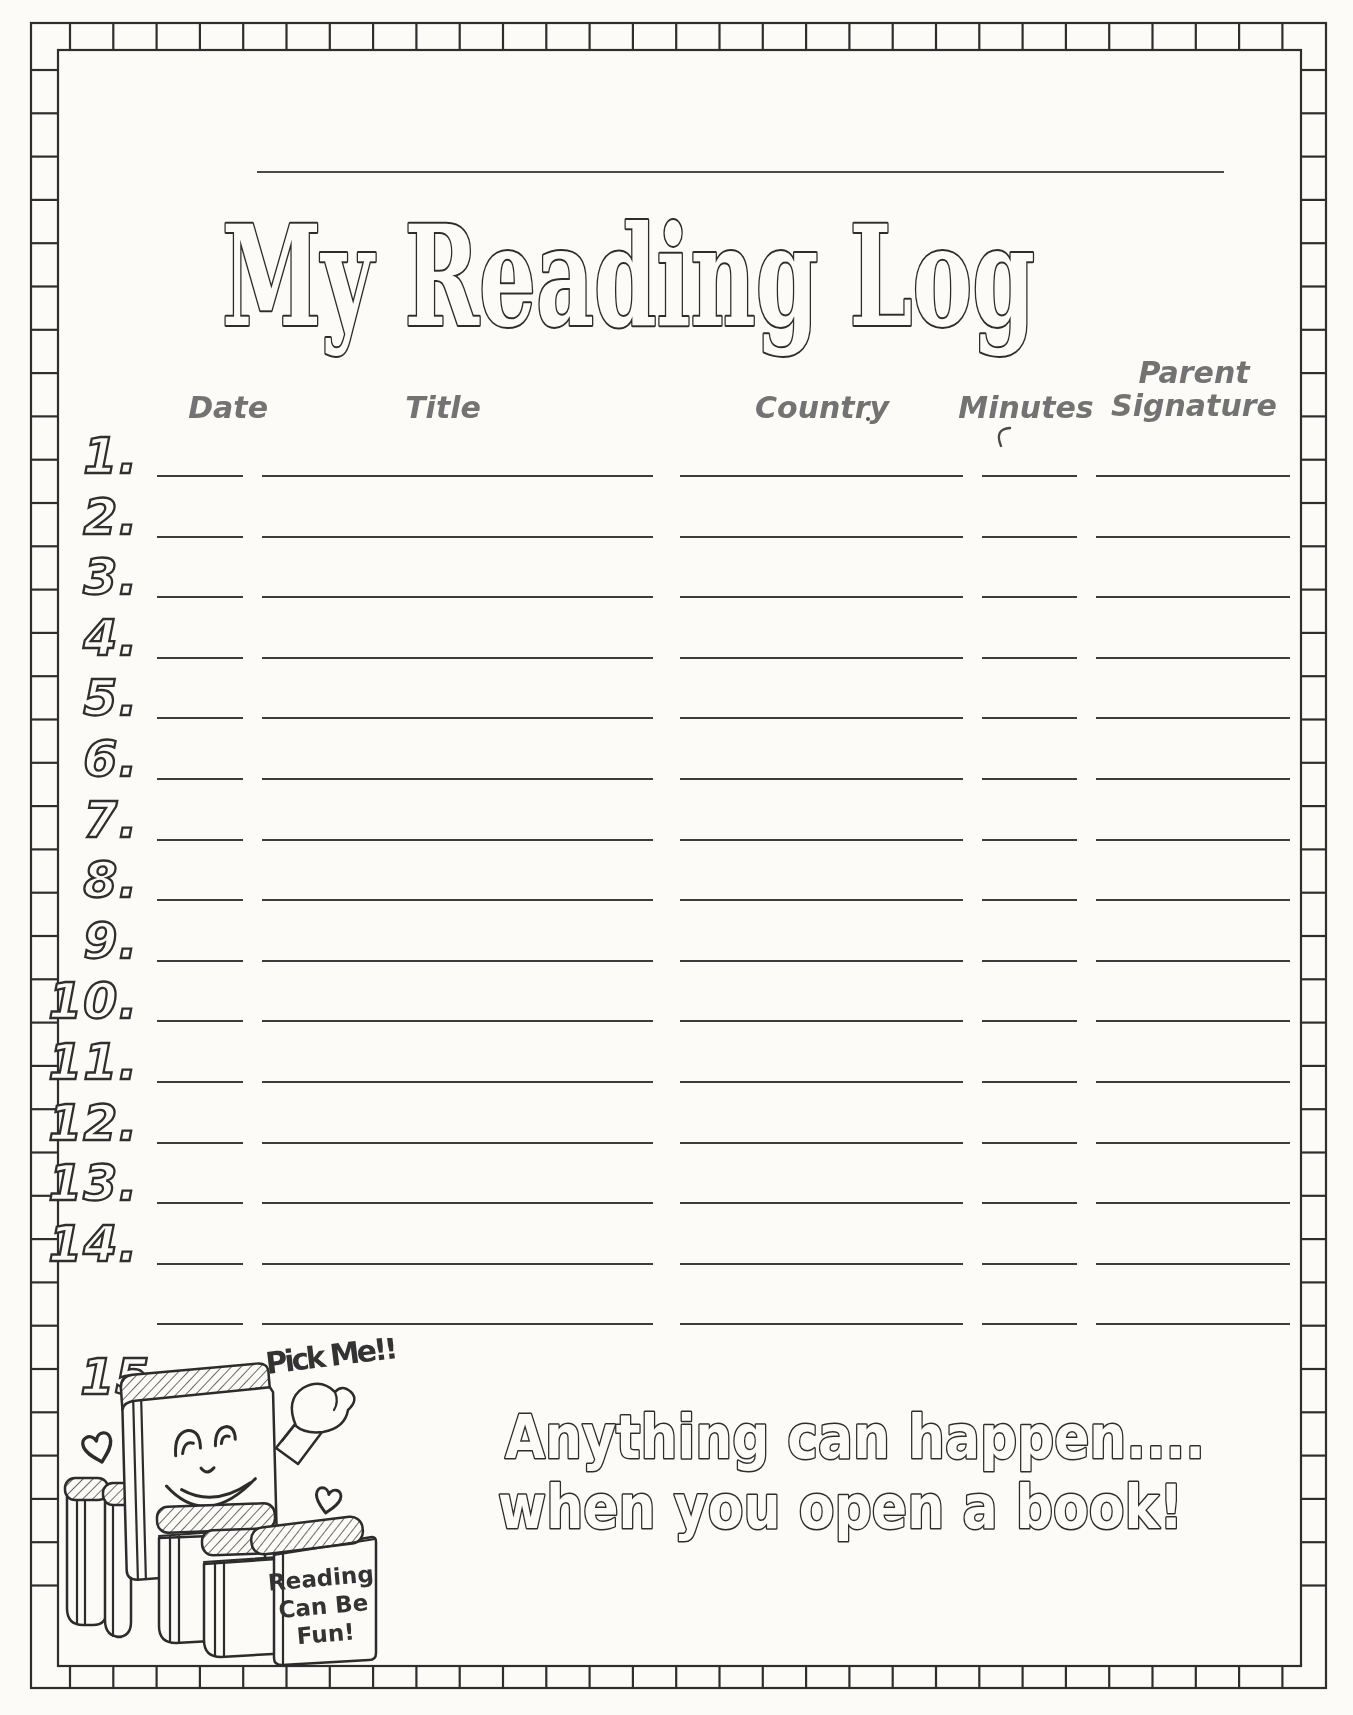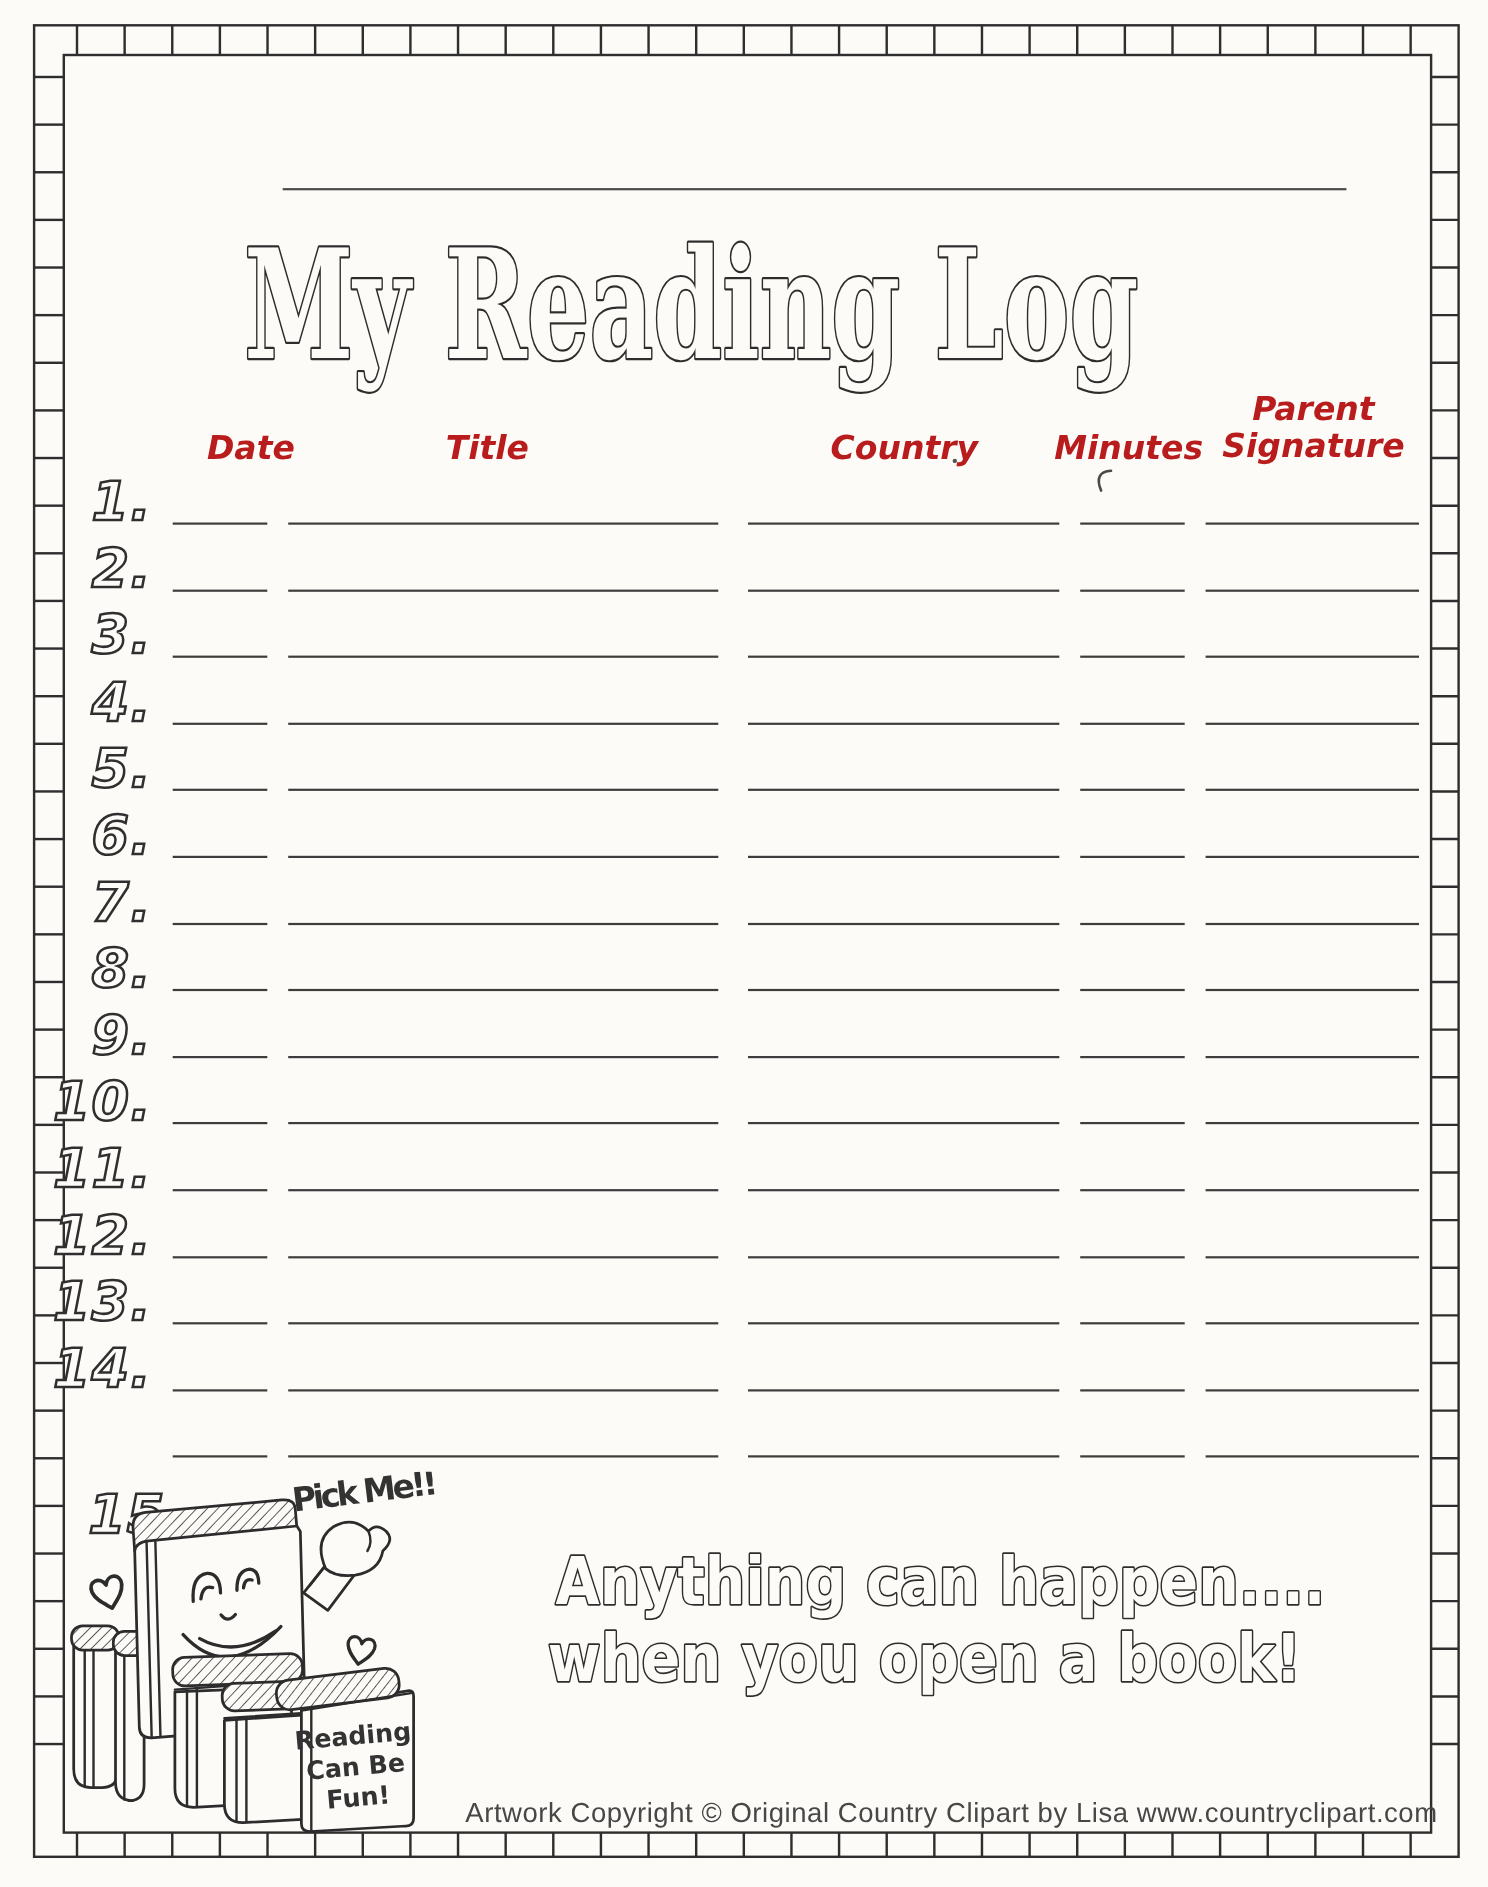--- a/index.html
+++ b/index.html
@@ -26,21 +26,21 @@
   }
   .name-line{
     left:257px;top:171px;width:967px;height:0;
     border-top:2.5px solid #4a4a4a;
   }
 
   
   .col-head{
     font-family:"DejaVu Sans", sans-serif;
     font-weight:bold;font-style:italic;
-    font-size:30px;color:#b91c1c;
+    font-size:30px;color:#737373;
     text-align:center;
   }
   .head-date{left:138px;top:390px;width:130px;text-align:right;}
   .head-title{left:378px;top:390px;width:130px;}
   .head-author{left:755px;top:390px;width:130px;}
   .head-minutes{left:956px;top:390px;width:140px;}
   .head-parent{left:1104px;top:356px;width:180px;line-height:33px;}
 
   
   .rownum{
@@ -403,15 +403,14 @@
     <use href="#heart" class="ink-thin" transform="translate(262,146) rotate(10) scale(1.35)"></use>
 
     <text class="comic-dark" x="212" y="36" font-size="30" textLength="133" transform="rotate(-7 212 36)">Pick Me!!</text>
   </svg>
 
   <svg class="abs" style="left:490px;top:1392px" width="730" height="155" viewBox="0 0 730 155">
     <text class="bubble-text" x="15" y="66" textLength="700" lengthAdjust="spacingAndGlyphs" font-family="DejaVu Sans, sans-serif" font-weight="bold" font-size="60" stroke-width="3">Anything can happen....</text>
     <text class="bubble-text" x="8" y="136" textLength="685" lengthAdjust="spacingAndGlyphs" font-family="DejaVu Sans, sans-serif" font-weight="bold" font-size="60" stroke-width="3">when you open a book!</text>
   </svg>
 
-  <div class="abs copyright">Artwork Copyright © Original Country Clipart by Lisa www.countryclipart.com</div>
 
 </div>
 
 </body></html>

